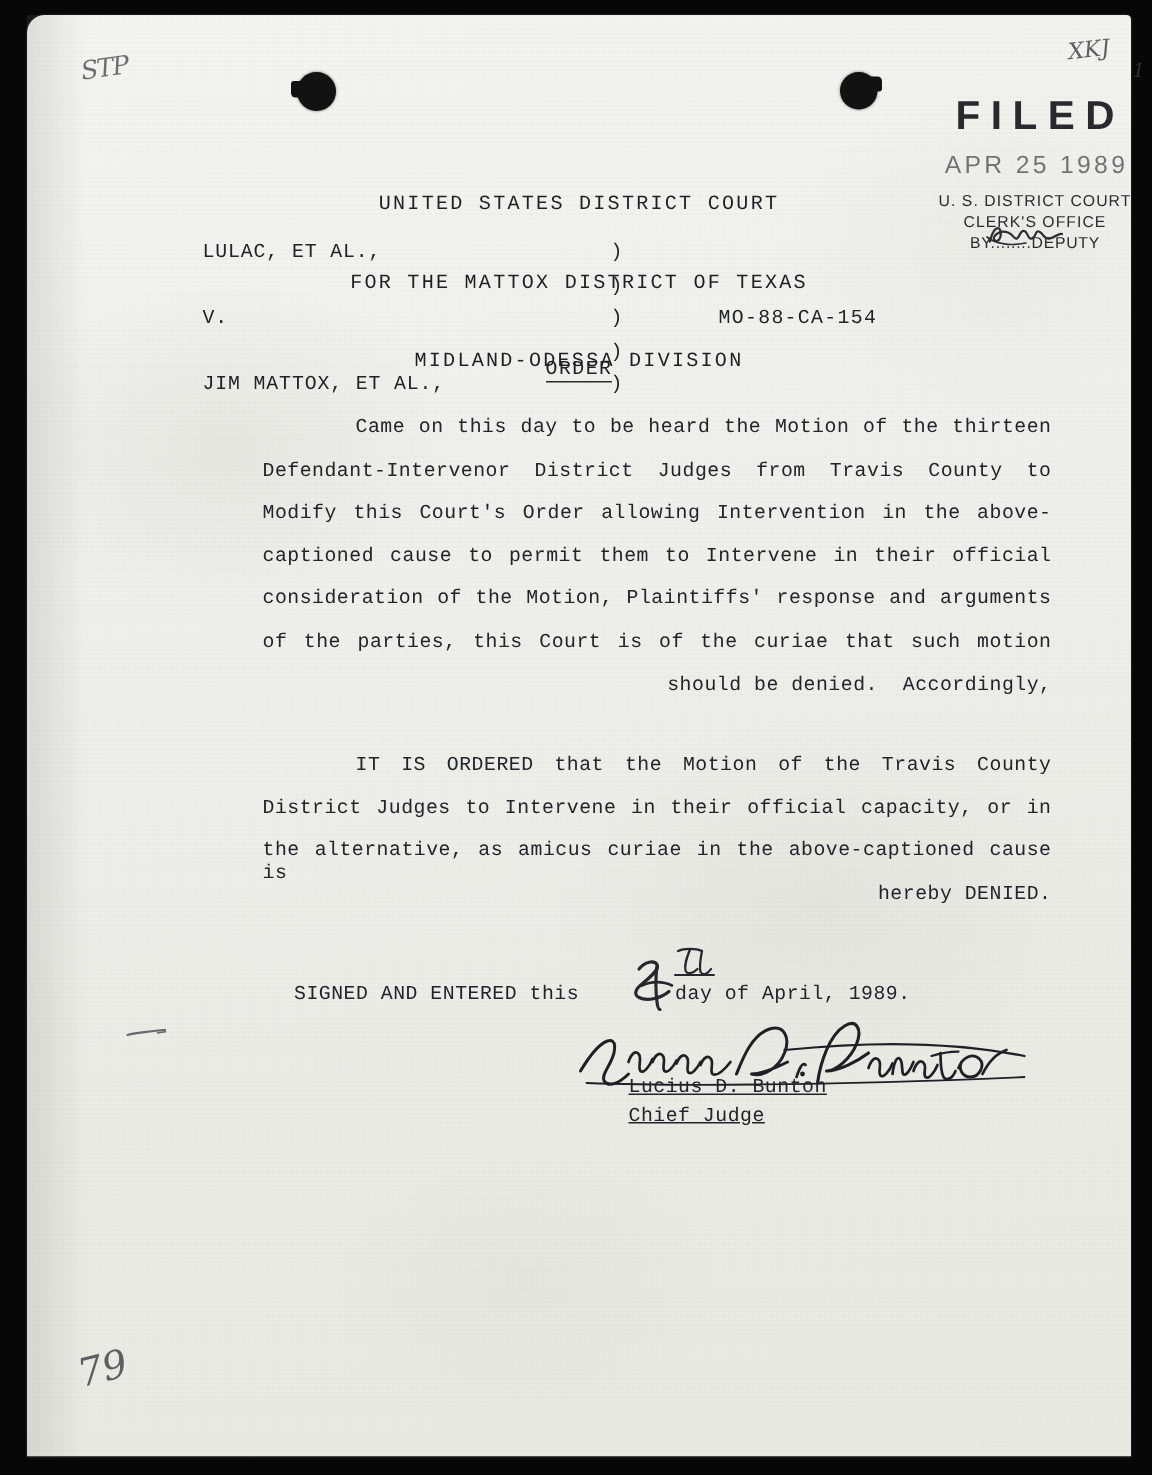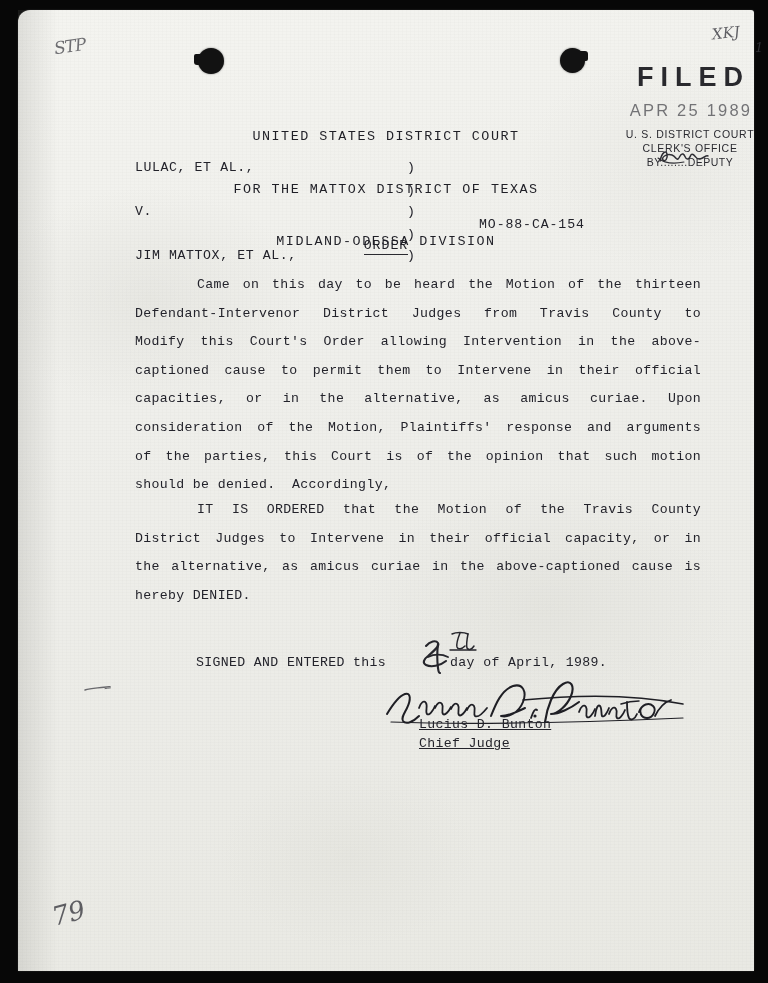--- a/index.html
+++ b/index.html
@@ -77,21 +77,21 @@
     height: 30px;
     font-family: "Liberation Mono", monospace;
     font-size: 13.2px;
     letter-spacing: .6px;
     color: #22222a;
     white-space: pre;
   }
   .cap-party { position: absolute; left: 0; top: 0; }
   .cap-paren { position: absolute; left: 272px; top: 0; }
   .cap-paren-only { position: absolute; left: 272px; top: -7px; }
-  .cap-number { position: absolute; left: 344px; top: 13px; letter-spacing: .9px; }
+  .cap-number { position: absolute; left: 344px; top: 0; letter-spacing: .9px; }
 
   #order-title {
     position: absolute;
     left: 0; right: 0; top: 228px;
     text-align: center;
     font-family: "Liberation Mono", monospace;
     font-size: 13.2px;
     letter-spacing: 1px;
     color: #1f1f26;
   }
@@ -104,22 +104,22 @@
   .line {
     display: block;
     height: 28.6px;
     font-family: "Liberation Mono", monospace;
     font-size: 13.2px;
     letter-spacing: .35px;
     color: #23232b;
     white-space: pre;
   }
   
-  .j { text-align: justify; text-align-last: justify; white-space: normal; }
-  .nj { white-space: pre; }
+  .j { text-align: justify; text-align-last: justify; white-space: normal; margin-left: 40px; }
+  .nj { white-space: pre; text-align: right; }
 
   #p1 { top: 267px; }
   #p2 { top: 492px; }
 
   #signed-line {
     position: absolute;
     left: 178px; top: 645px;
     font-family: "Liberation Mono", monospace;
     font-size: 13.2px;
     letter-spacing: .35px;
@@ -335,23 +335,22 @@
 
     <div id="order-title">
       <span>ORDER</span>
     </div>
 
     <div class="para" id="p1">
       <span class="line j" style="text-indent:62px">Came on this day to be heard the Motion of the thirteen</span>
       <span class="line j">Defendant-Intervenor District Judges from Travis County to</span>
       <span class="line j">Modify this Court's Order allowing Intervention in the above-</span>
       <span class="line j">captioned cause to permit them to Intervene in their official</span>
-      <span class="line j">capacities, or in the alternative, as amicus curiae.   Upon</span>
       <span class="line j">consideration of the Motion, Plaintiffs' response and arguments</span>
-      <span class="line j">of the parties, this Court is of the opinion that such motion</span>
+      <span class="line j">of the parties, this Court is of the curiae that such motion</span>
       <span class="line nj">should be denied.  Accordingly,</span>
     </div>
 
     <div class="para" id="p2">
       <span class="line j" style="text-indent:62px">IT IS ORDERED that the Motion of the Travis County</span>
       <span class="line j">District Judges to Intervene in their official capacity, or in</span>
       <span class="line j">the alternative, as amicus curiae in the above-captioned cause is</span>
       <span class="line nj">hereby DENIED.</span>
     </div>
 

